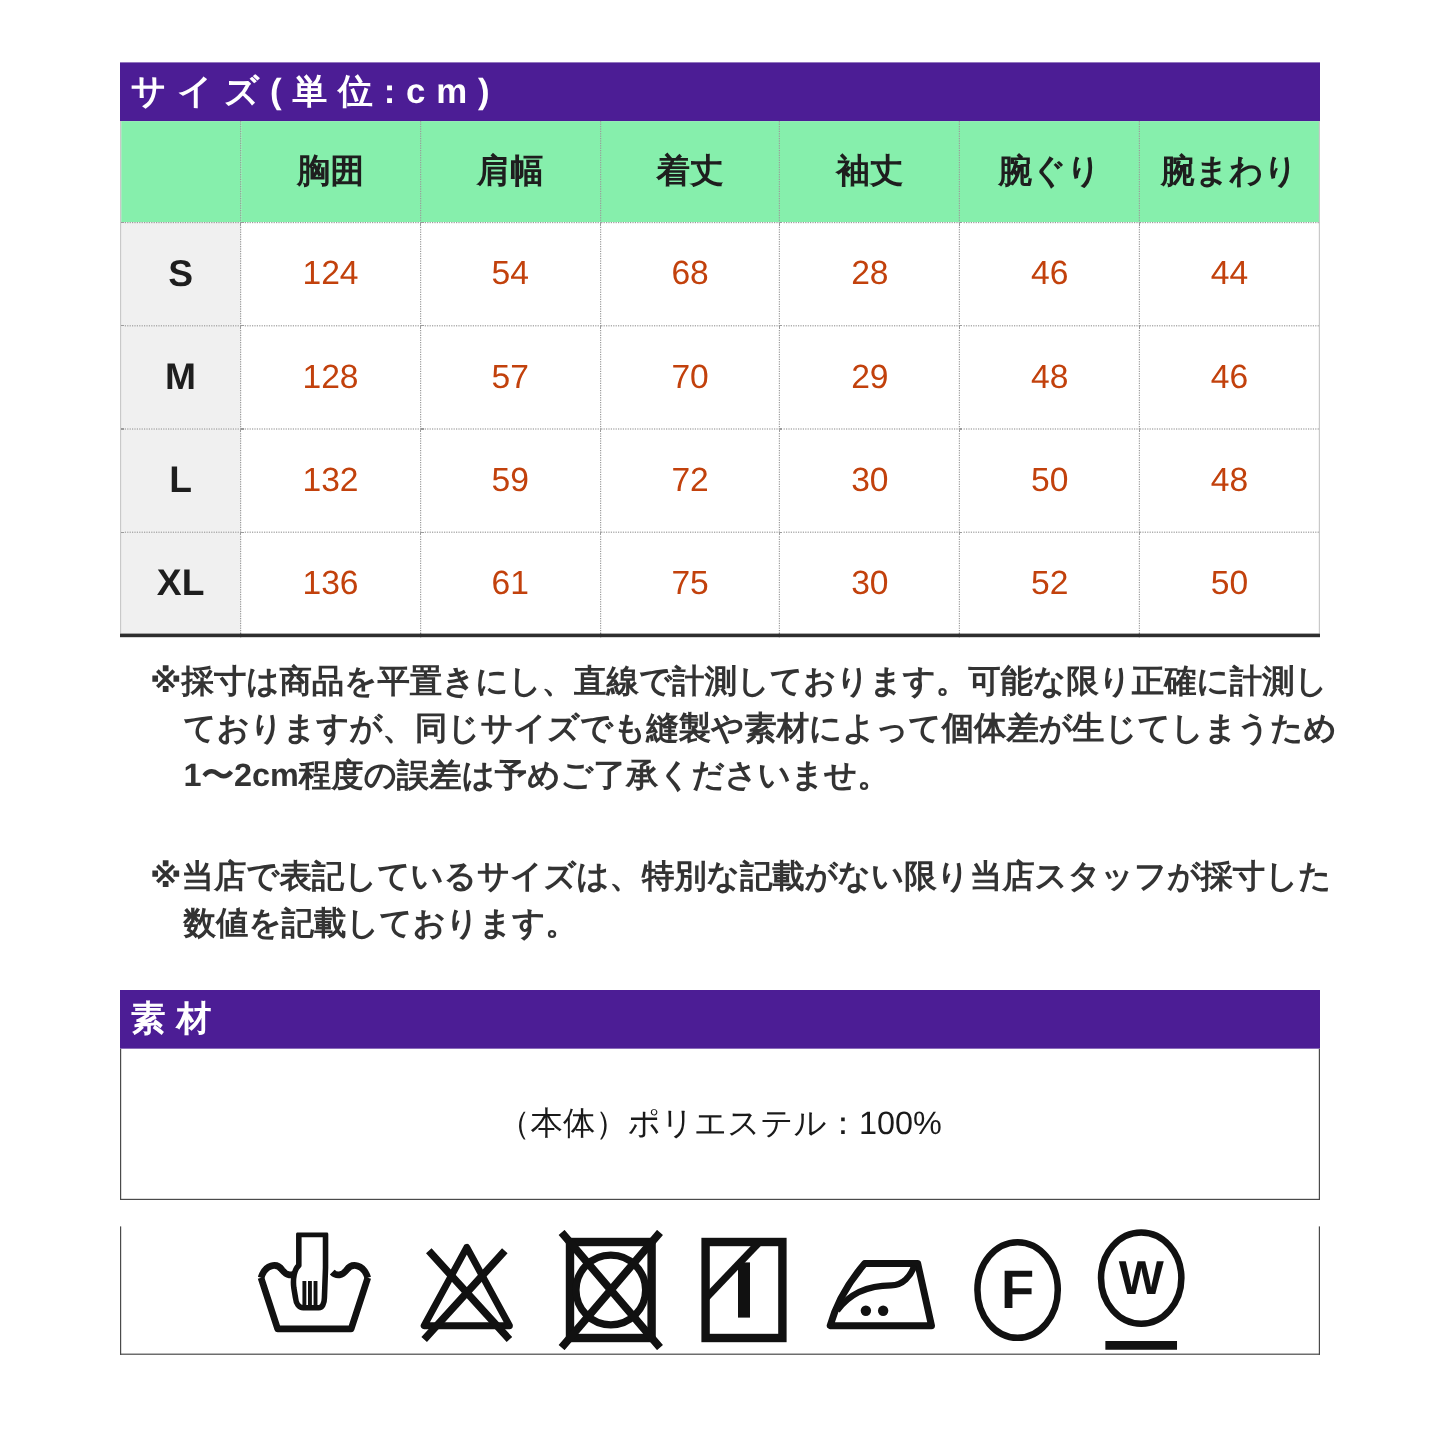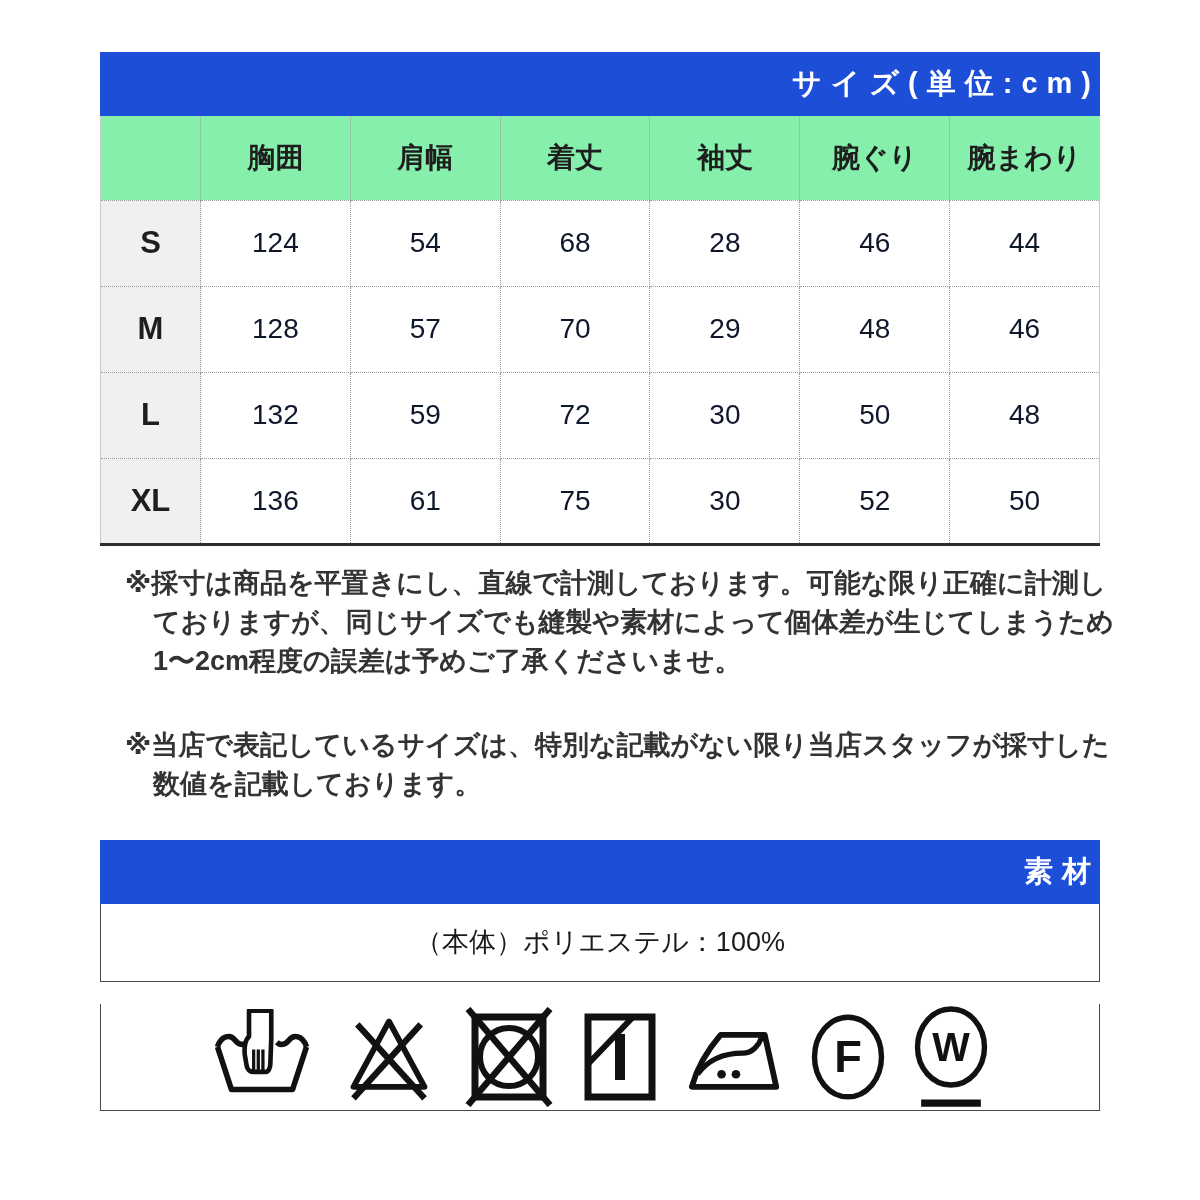--- a/index.html
+++ b/index.html
@@ -5,58 +5,58 @@
   * { margin:0; padding:0; box-sizing:border-box; }
   html,body { background:#ffffff; }
   .page {
     width:1200px; height:1200px; background:#ffffff; overflow:hidden;
     font-family:"Liberation Sans","DejaVu Sans",sans-serif; color:#1e1e1e;
   }
   .content { width:1000px; margin:0 auto; padding-top:52px; }
 
   
   .bar {
-    height:64px; background:#1d4ed8; color:#ffffff;
-    display:flex; align-items:center; justify-content:flex-end;
+    height:49px; background:#4c1d95; color:#ffffff;
+    display:flex; align-items:center; justify-content:flex-start;
   }
   .bar span { font-size:29px; font-weight:bold; letter-spacing:9px; text-indent:9px; }
 
   
   table.size-table {
     width:100%; border-collapse:collapse; table-layout:fixed;
     border-left:1px solid #c9c9c9; border-right:1px solid #c9c9c9;
     border-bottom:3px solid #2e2e2e;
   }
   table.size-table th, table.size-table td {
     border:1px dotted #9b9b9b; text-align:center; vertical-align:middle;
   }
   tr.head th { height:84px; background:#86efac; font-weight:bold; font-size:28px; border-top:none; }
   th.szcol { width:100px; background:#f0f0f0; font-weight:bold; font-size:31px; }
-  td.val { height:86px; background:#ffffff; font-weight:normal; font-size:28px; color:#0f172a; }
+  td.val { height:86px; background:#ffffff; font-weight:normal; font-size:28px; color:#c2410c; }
 
   
   .notes { padding:18px 0 0 25px; font-size:27px; line-height:39px; color:#333; }
   .note { margin-bottom:45px; }
   .note .ln { white-space:nowrap; }
   .note .cont { padding-left:28px; }
   .notes { margin-bottom:-9px;font-weight:bold; }
 
   
   .panel {
     border:1px solid #4a4a4a; border-top:none; background:#ffffff;
   }
   .panel.material {
-    height:78px; display:flex; flex-direction:column; justify-content:center;
+    height:126px; display:flex; flex-direction:column; justify-content:center;
     align-items:center; gap:9px; font-size:27px; color:#1a1a1a;
   }
   .panel.care {
     height:107px; display:flex; align-items:center; justify-content:center; gap:27px;
   }
   .gap { height:22px; }
-  .mt { margin-top:36px;padding-left:24px; }
+  .mt { margin-top:36px; }
 
   .care svg { display:block; }
 </style>
 </head>
 <body>
 
 <div class="page">
   <div class="content">
 
     <div class="bar">

